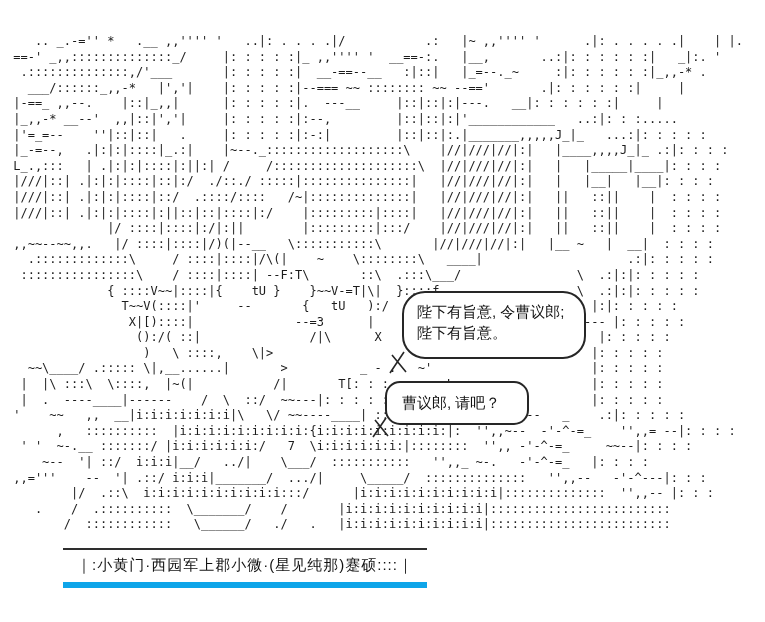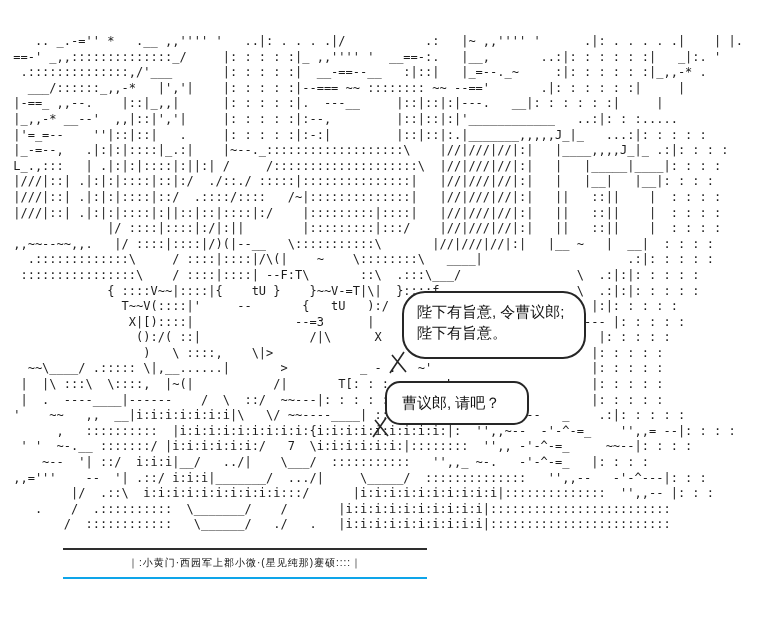--- a/index.html
+++ b/index.html
@@ -26,24 +26,24 @@
     font-size:15px; line-height:21px;
   }
   .bubble-2 {
     left:385px; top:381px; width:144px; height:44px;
     border-radius:15px; padding-left:15px;
     font-size:15px; line-height:40px;
   }
   .tail { position:absolute; z-index:2; }
   .caption {
     position:absolute; left:63px; top:548px; width:364px;
-    border-top:2px solid #2e2e2e; border-bottom:2px solid #0ea5e9;
+    border-top:2px solid #2e2e2e; border-bottom:6px solid #0ea5e9;
     padding:6px 0 7px; text-align:center;
     font-family:"Liberation Sans","DejaVu Sans",sans-serif;
-    font-size:10px; letter-spacing:1px; color:#111;
+    font-size:15px; letter-spacing:1px; color:#111;
     background:#fff; z-index:3;
   }
 </style>
 </head>
 <body>
 
 <div class="stage">
 
   <pre class="ascii">    .. _.-='' *   .__ ,,'''' '   ..|: . . . .|/           .:   |~ ,,'''' '      .|: . . . . .|    | |.
  ==-' _,,::::::::::::::_/     |: : : : :|_ ,,'''' '  __==-:.   |__,       ..:|: : : : : :|   _|:. '

